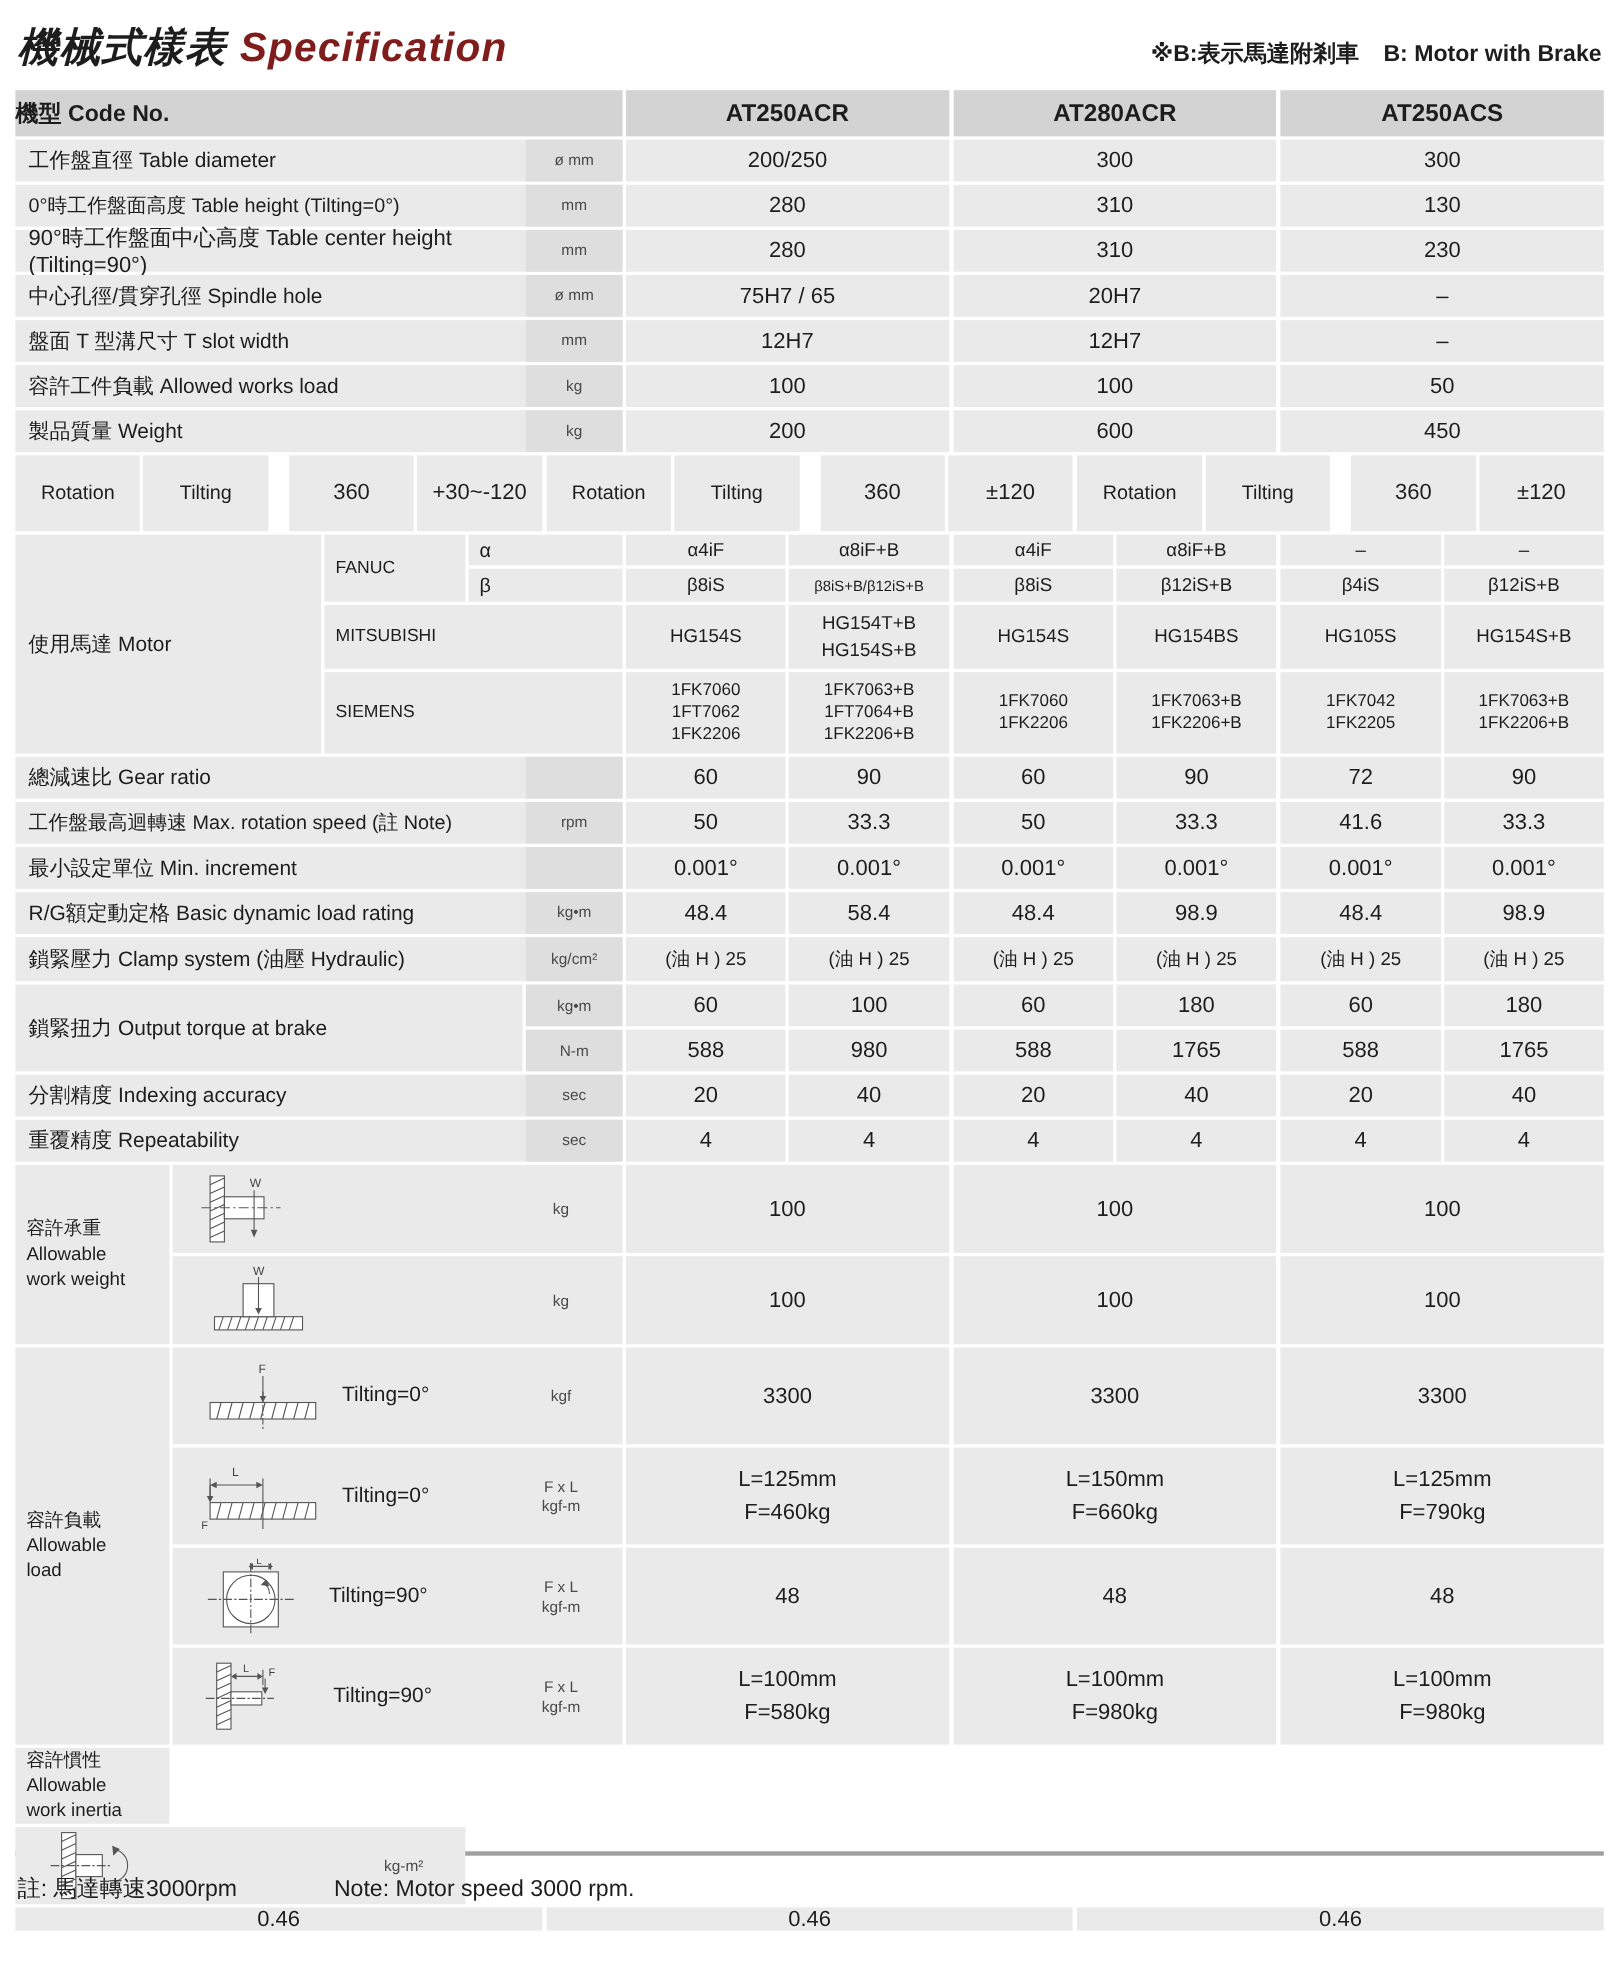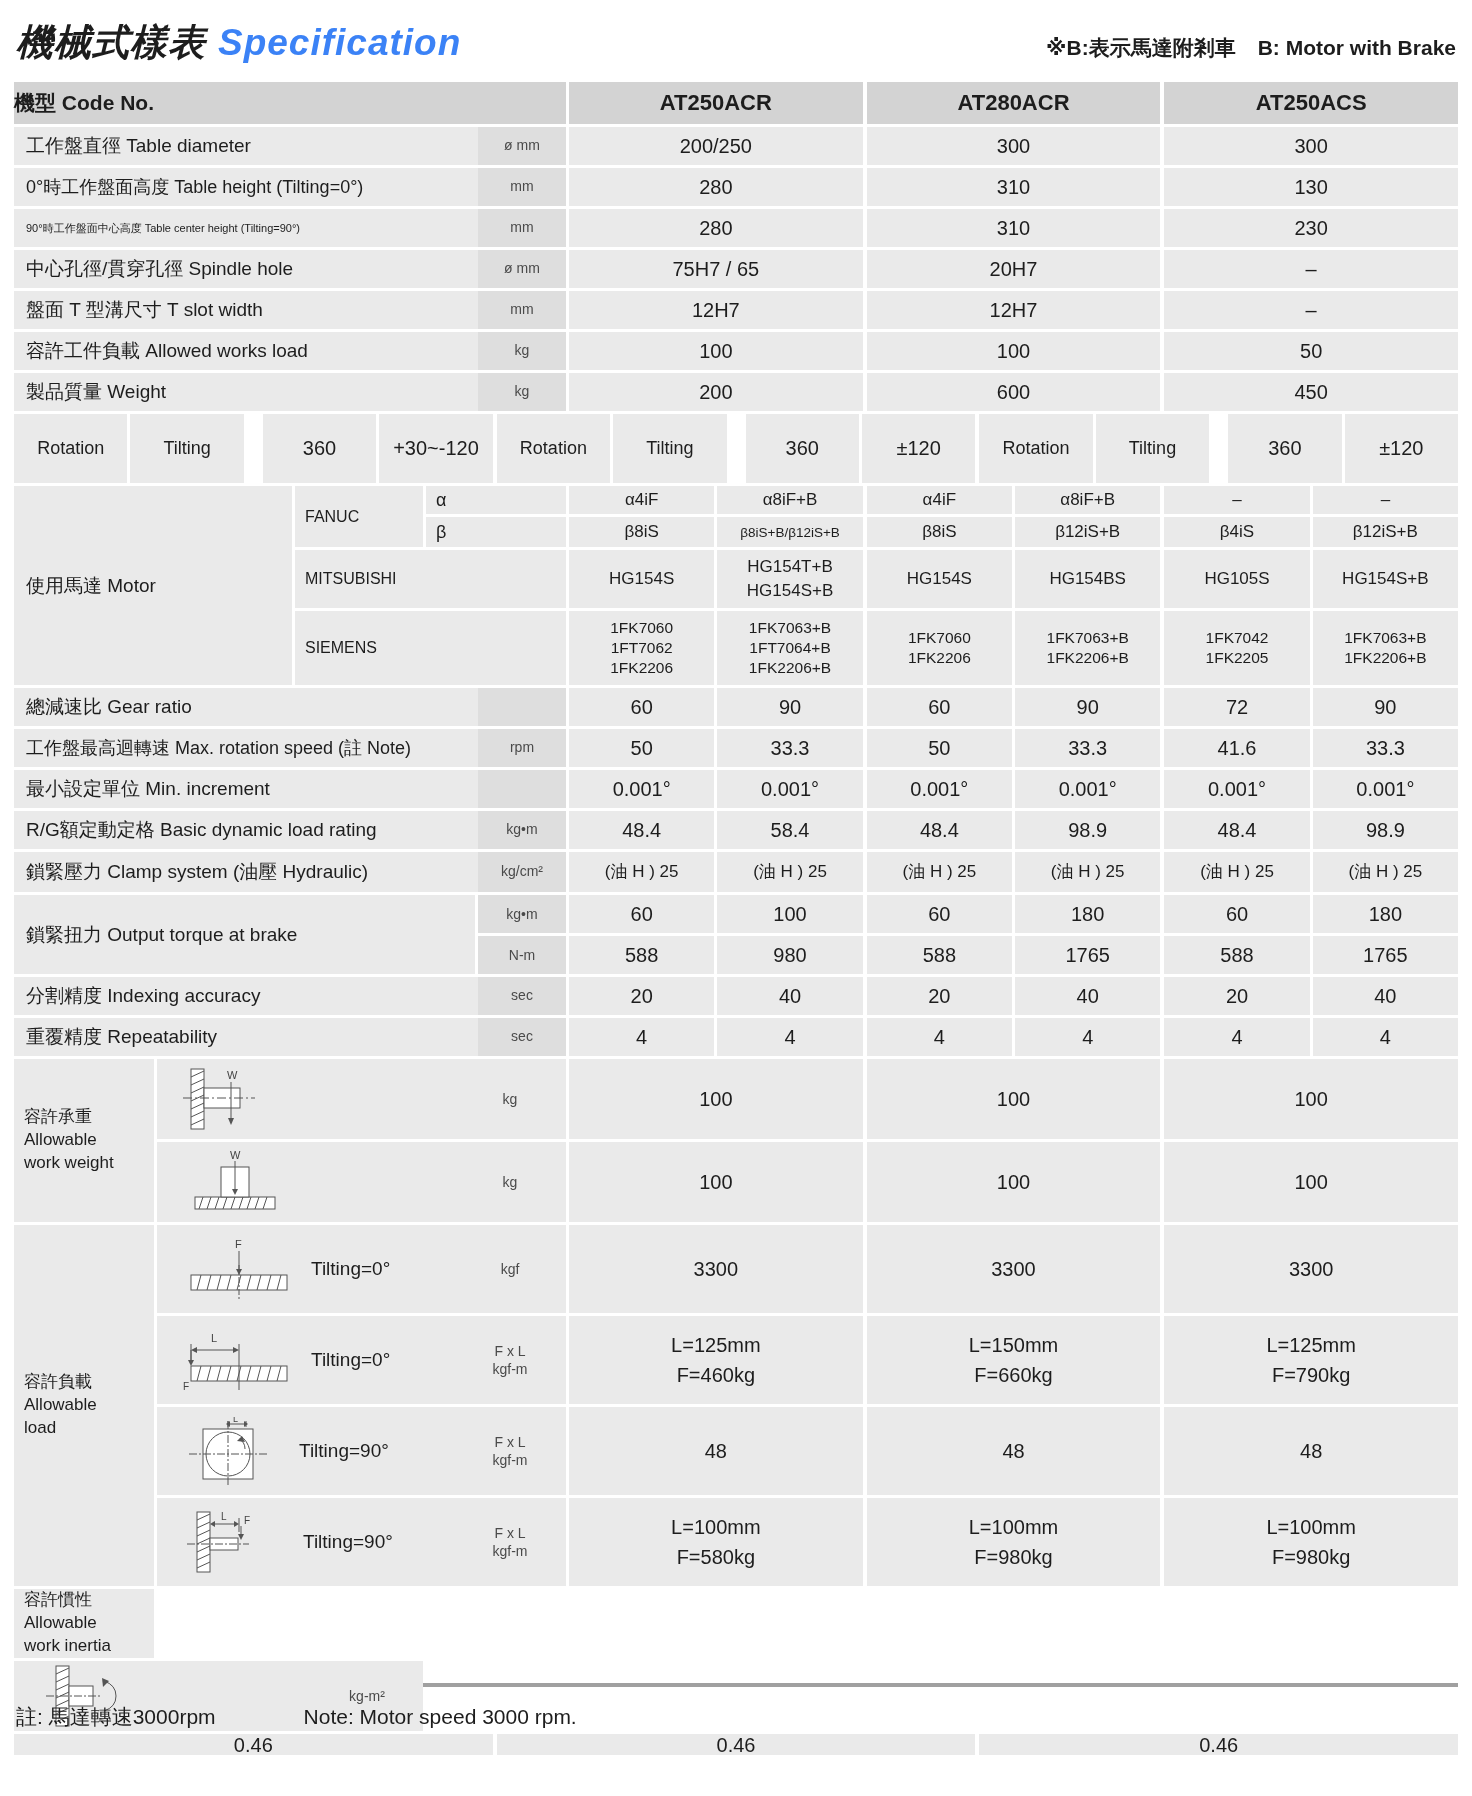--- a/index.html
+++ b/index.html
@@ -2,21 +2,21 @@
 <html><head>
 <meta charset="utf-8">
 <style>
   html,body { margin:0; padding:0; background:#ffffff; }
   body { width:1472px; font-family:"Liberation Sans","DejaVu Sans",sans-serif; color:#1d1d1d; }
   .page { padding:10px 14px 20px 14px; }
 
   
   .titlebar { display:flex; justify-content:space-between; align-items:flex-end; padding:8px 2px 14px 2px; }
   .title { font-size:37px; font-weight:bold; font-style:italic; letter-spacing:1px; white-space:nowrap; }
-  .title .en { color:#3b82f6; margin-left:12px; }
+  .title .en { color:#7f1d1d; margin-left:12px; }
   .note { font-size:21px; font-weight:bold; padding-bottom:6px; white-space:nowrap; }
   .note .nz { margin-right:22px; }
 
   
   .tbl { display:flex; flex-direction:column; gap:3px; }
   .r { display:flex; gap:3px; }
   .c { background:#eaeaea; display:flex; align-items:center; box-sizing:border-box; }
 
   
   .lab { width:552px; flex:none; padding:0; align-items:stretch; }
@@ -60,21 +60,21 @@
   .wgroup { width:140px; flex:none; padding-left:10px; font-size:17px; line-height:1.35; }
   .wrows { flex:1; display:flex; flex-direction:column; gap:3px; }
   .wrow { display:flex; gap:3px; }
   .dg { width:409px; flex:none; padding:0 10px 0 26px; gap:16px; }
   .cond { font-size:19px; }
   .dun { margin-left:auto; width:92px; text-align:center; font-size:14px; color:#4a4a4a; line-height:1.3; }
 
   .pre { white-space:pre-line; }
   .f13 { font-size:13.5px; }
   .f15 { font-size:15.5px; line-height:1.3; }
-  .f16 { font-size:11px; }
+  .f16 { font-size:20px; }
   .f17 { font-size:17px; line-height:1.4; }
   .f18 { font-size:18px; }
   .lh { line-height:1.5; }
 
   
   .h38 { height:38px; } .h40 { height:40px; } .h42 { height:42px; }
   .h69 { height:69px; } .h28 { height:28px; } .h30 { height:30px; }
   .h58 { height:58px; } .h74 { height:74px; } .h80 { height:80px; }
   .h88 { height:88px; } .h94 { height:86px;flex-direction:column; }
 

